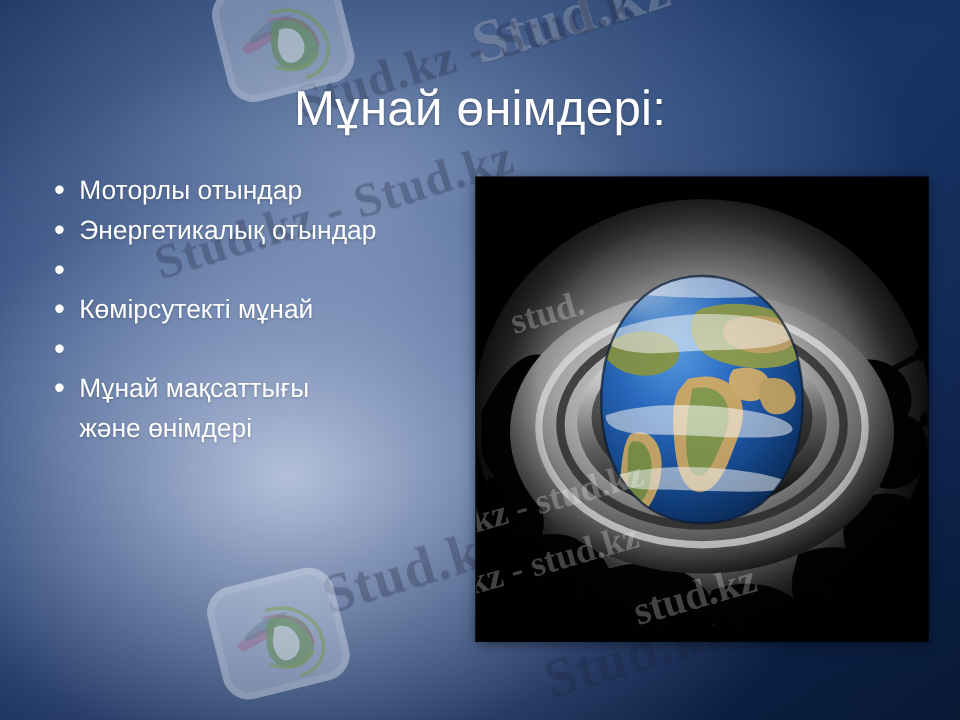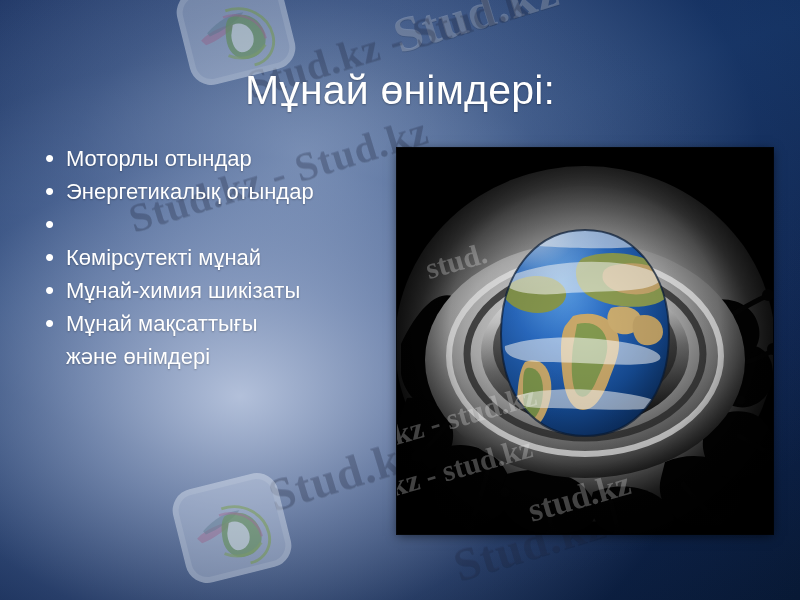--- a/index.html
+++ b/index.html
@@ -169,21 +169,20 @@
       </div>
       <div class="bullet-row">
         <div class="bullet-dot">•</div>
       </div>
       <div class="bullet-row">
         <div class="bullet-dot">•</div>
         <div class="bullet-text">Көмірсутекті мұнай</div>
       </div>
       <div class="bullet-row">
         <div class="bullet-dot">•</div>
-        <div class="bullet-text">Мұнай-химия шикізаты</div>
       </div>
       <div class="bullet-row">
         <div class="bullet-dot">•</div>
         <div class="bullet-text">Мұнай мақсаттығы</div>
       </div>
       <div class="bullet-row">
         <div class="bullet-dot blank">•</div>
         <div class="bullet-text">және өнімдері</div>
       </div>
     </div>

